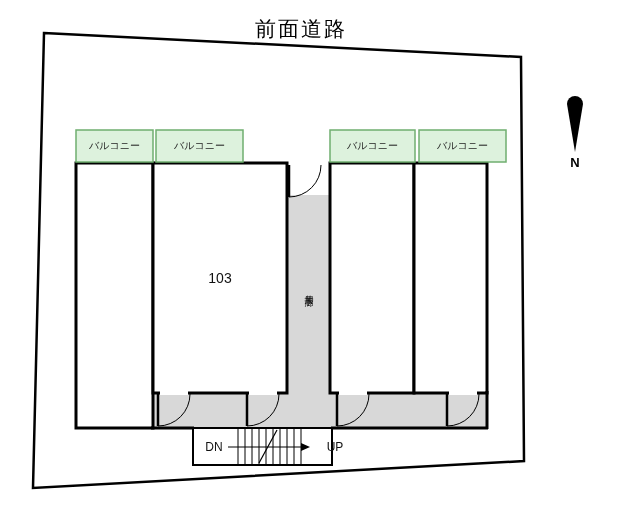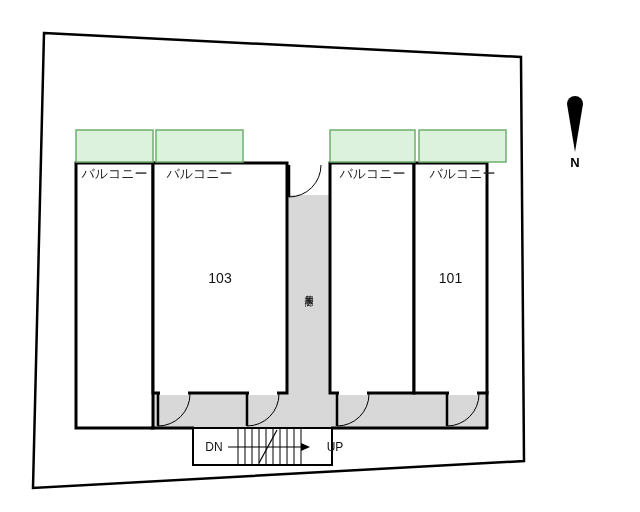--- a/index.html
+++ b/index.html
@@ -4,21 +4,21 @@
 <style>
   html,body { margin:0; padding:0; background:#fff; }
   .canvas {
     position:relative; width:640px; height:512px; background:#fff;
     font-family:"Liberation Sans","DejaVu Sans",sans-serif; overflow:hidden;
   }
   .plan-svg { position:absolute; left:0; top:0; }
   .lbl { position:absolute; display:flex; align-items:center; justify-content:center; color:#1a1a1a; }
   .title { position:absolute; top:15px; left:301px; transform:translateX(-50%);
            font-size:21px; letter-spacing:2px; color:#000; white-space:nowrap; }
-  .balcony-lbl { font-size:13px; color:#222;margin-top:28px; }
+  .balcony-lbl { font-size:10px; color:#222; }
   .room-no { font-size:14px; color:#111; }
   .corridor-lbl { writing-mode:vertical-rl; text-orientation:upright;
                   font-size:9px; letter-spacing:1px; color:#111; }
   .stair-lbl { font-size:12px; color:#111; }
   .north-lbl { font-size:13px; font-weight:bold; color:#000; }
 </style>
 </head>
 <body>
 
 <div class="canvas">
@@ -74,28 +74,28 @@
       <line x1="294" y1="429" x2="294" y2="464"></line>
       <line x1="301" y1="429" x2="301" y2="464"></line>
     </g>
     <line x1="228" y1="447" x2="303" y2="447" stroke="#000" stroke-width="1"></line>
     <polygon points="310,447 301,443 301,451" fill="#000"></polygon>
     <line x1="259" y1="463" x2="277" y2="430" stroke="#000" stroke-width="1.2"></line>
 
     <path d="M 567 104 A 8 8 0 0 1 583 104 L 575 152 Z" fill="#000"></path>
   </svg>
 
+  <div class="title">前面道路</div>
 
   <div class="lbl balcony-lbl" style="left:76px;top:130px;width:77px;height:32px;">バルコニー</div>
   <div class="lbl balcony-lbl" style="left:156px;top:130px;width:87px;height:32px;">バルコニー</div>
   <div class="lbl balcony-lbl" style="left:330px;top:130px;width:85px;height:32px;">バルコニー</div>
   <div class="lbl balcony-lbl" style="left:419px;top:130px;width:87px;height:32px;">バルコニー</div>
 
   <div class="lbl room-no" style="left:153px;top:163px;width:134px;height:230px;">103</div>
-  <div class="lbl room-no" style="left:414px;top:163px;width:73px;height:230px;">101</div>
 
   <div class="lbl corridor-lbl" style="left:287px;top:235px;width:43px;height:110px;">共用廊下</div>
 
   <div class="lbl stair-lbl" style="left:196px;top:434px;width:36px;height:26px;">DN</div>
   <div class="lbl stair-lbl" style="left:300px;top:434px;width:32px;height:26px;padding-left:19px;">UP</div>
 
   <div class="lbl north-lbl" style="left:561px;top:152px;width:28px;height:20px;">N</div>
 </div>
 
 </body></html>

